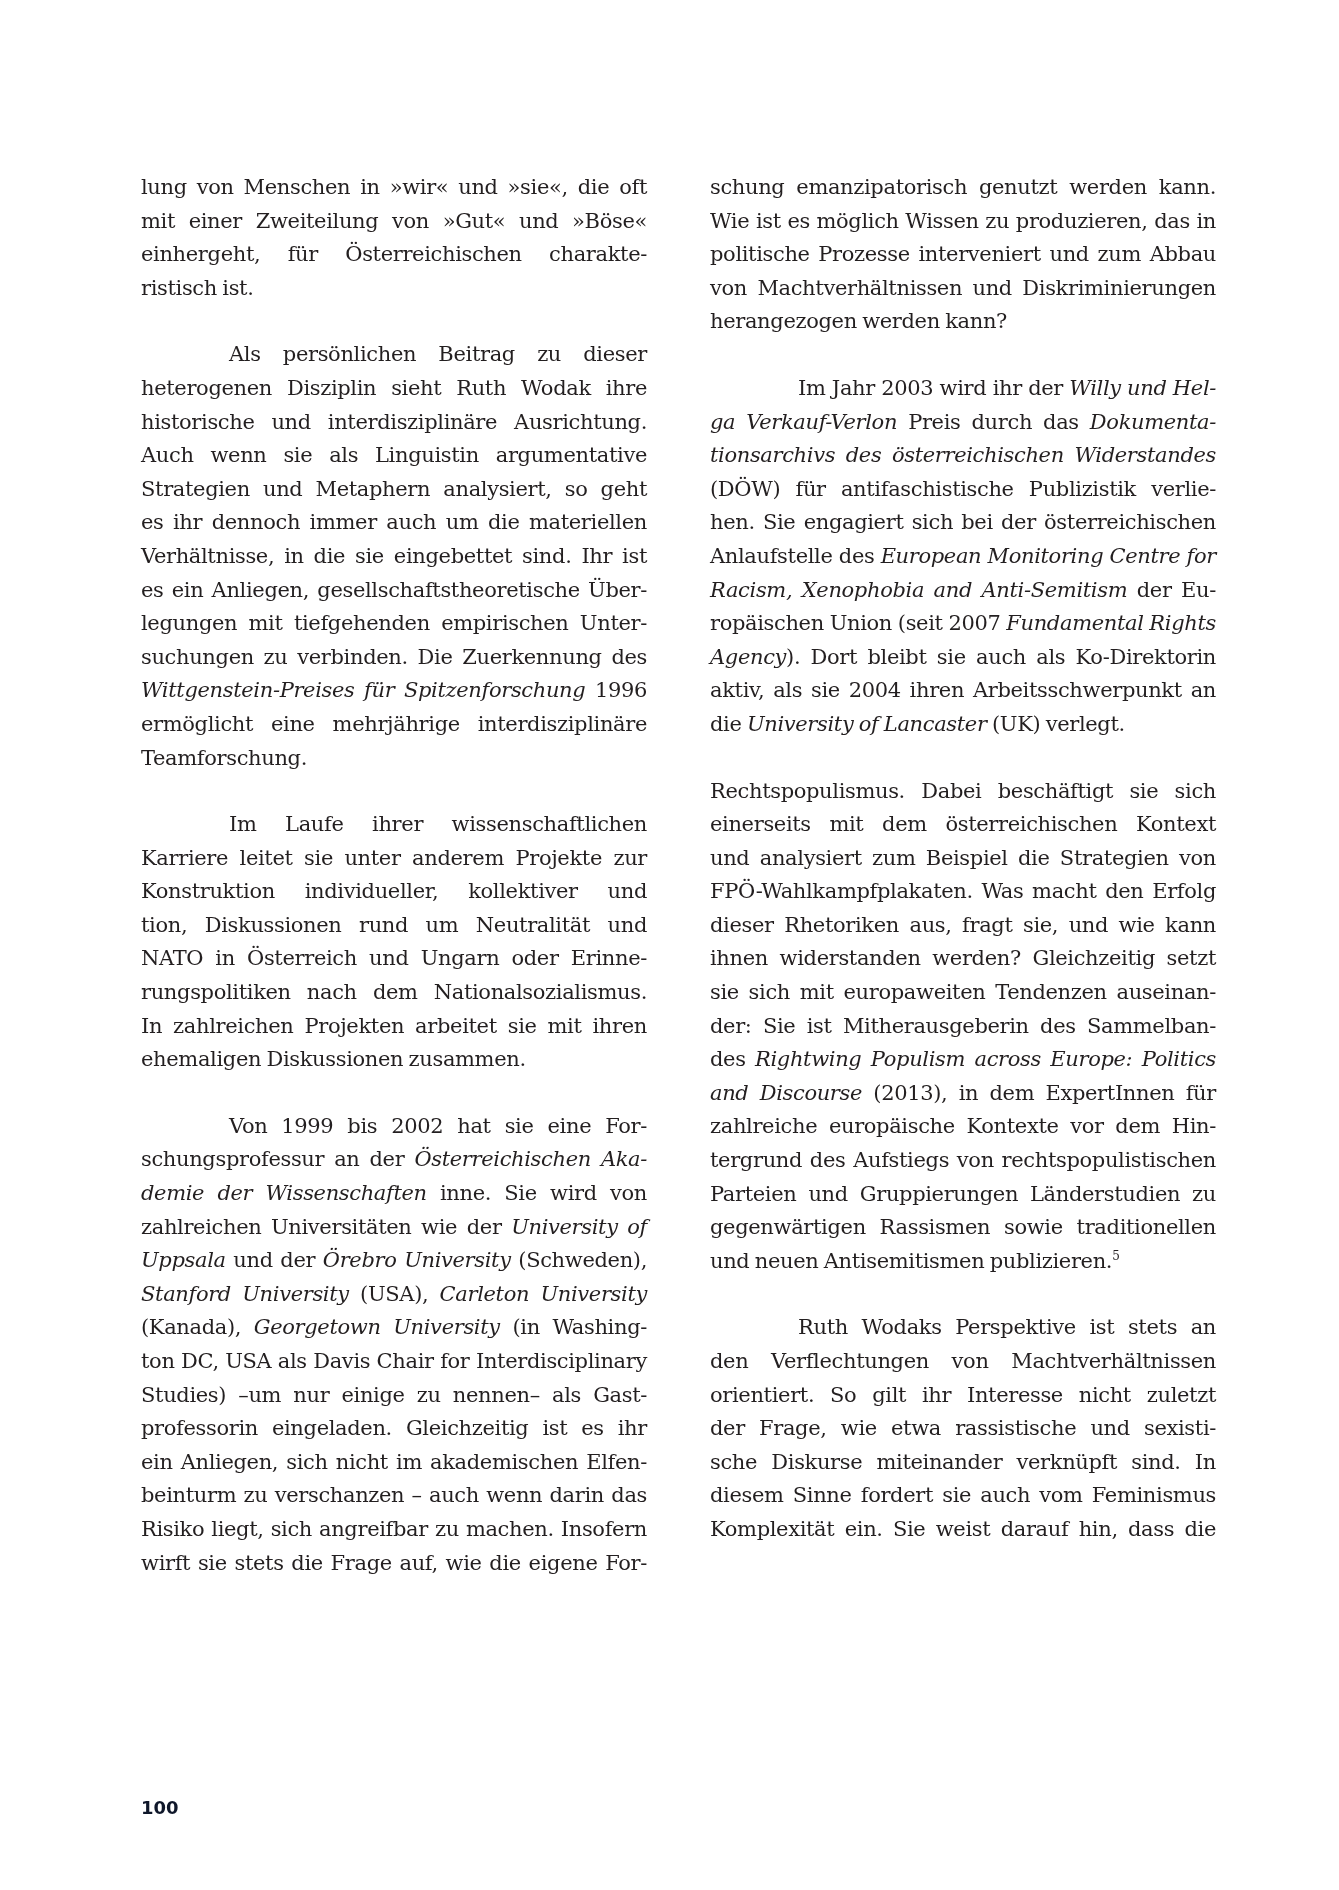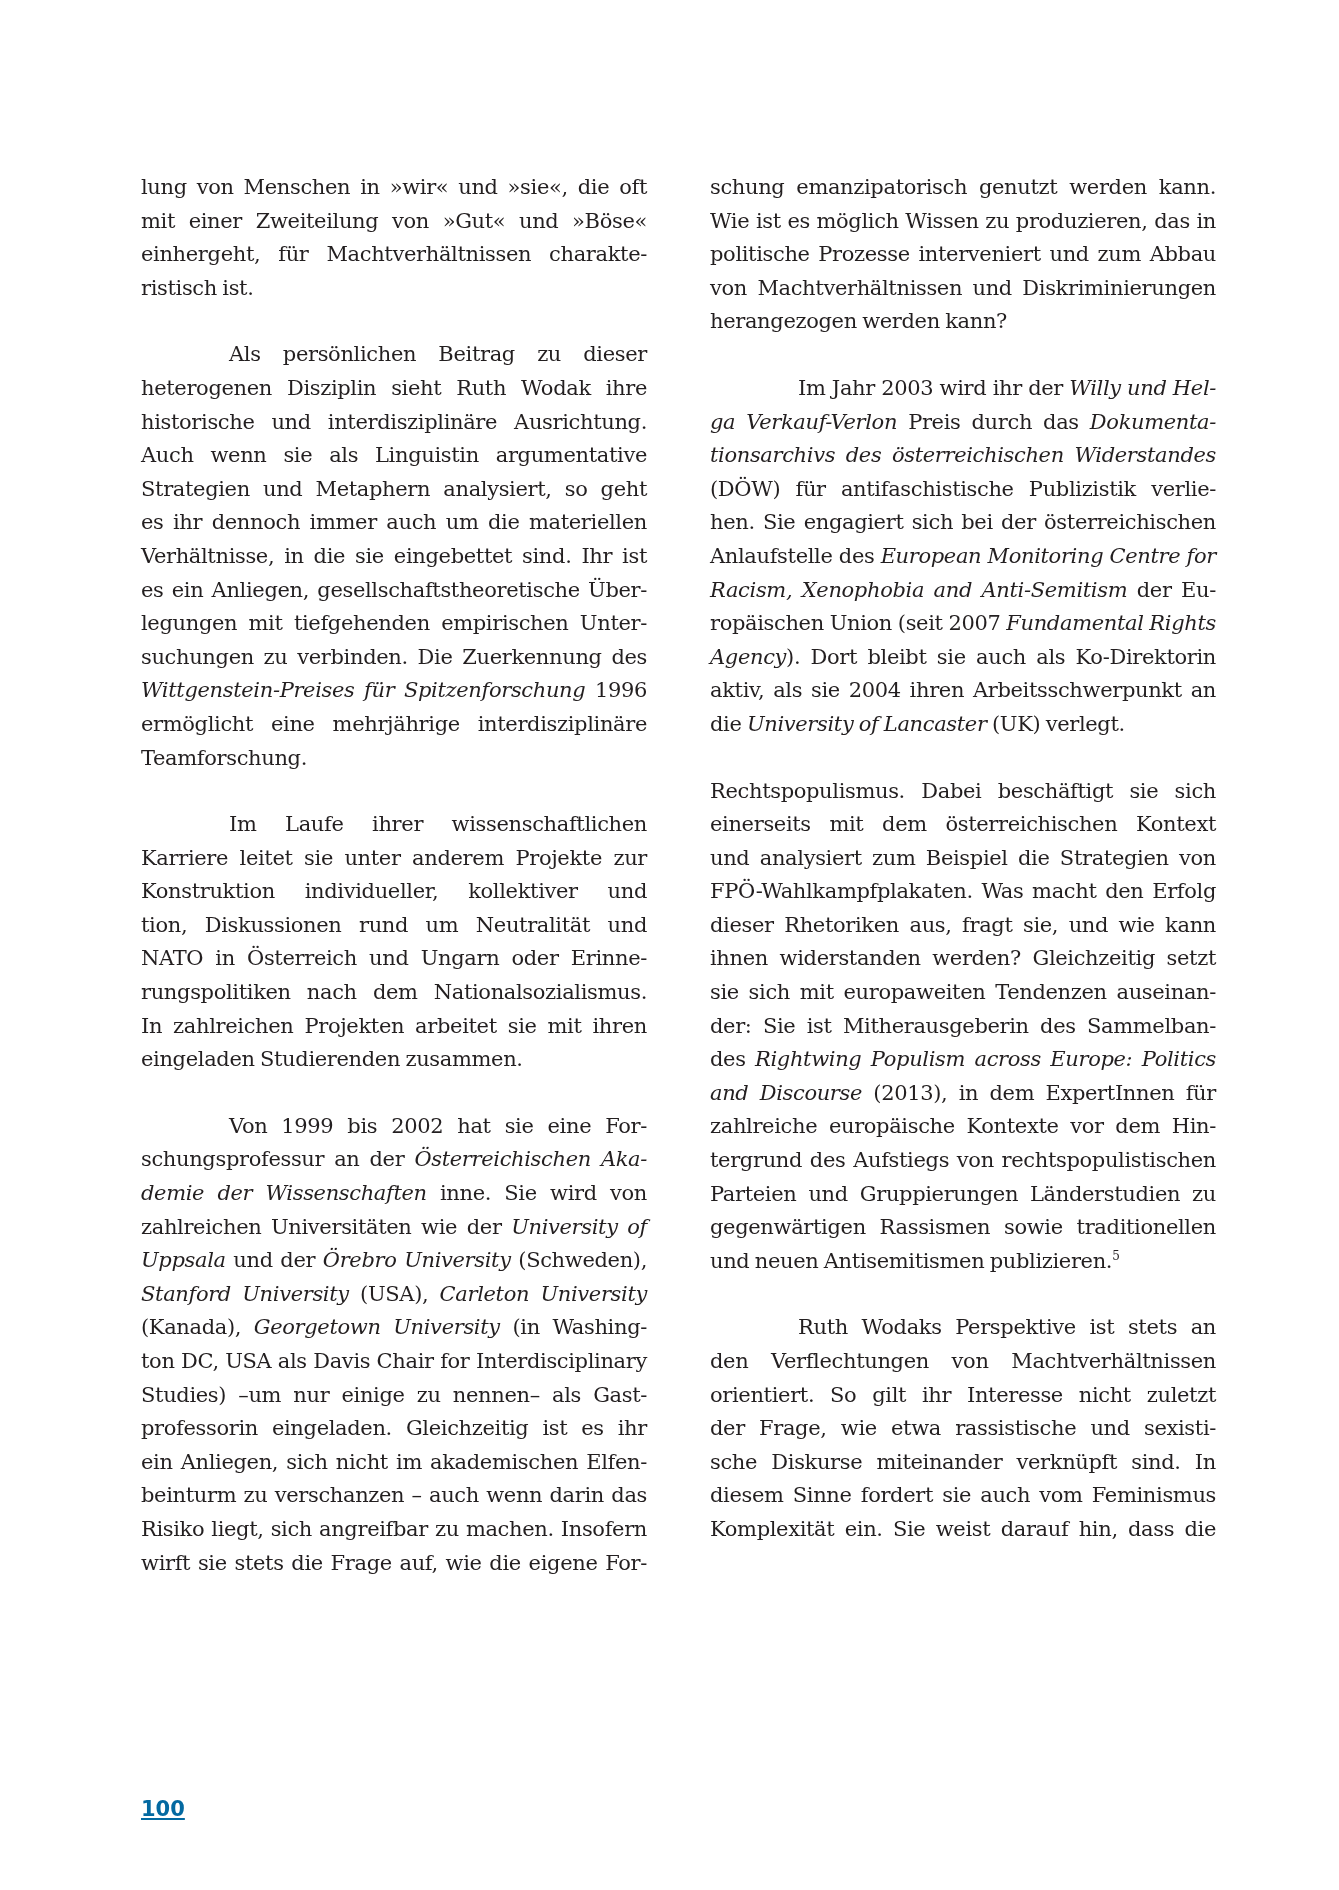--- a/index.html
+++ b/index.html
@@ -22,32 +22,32 @@
     letter-spacing: -0.35px;
     word-spacing: -1px;
   }
   .line.last { text-align-last: left; }
   .line.indent { padding-left: 88px; }
   .line i { font-style: italic; }
   .line sup { font-size: 12px; vertical-align: 8px; line-height: 0; }
   .page-number {
     position: absolute; left: 141px; top: 1797px;
     font-family: "DejaVu Sans", "Liberation Sans", sans-serif;
-    font-weight: bold; font-size: 21px; color: #0369a1; text-decoration: underline;
+    font-weight: bold; font-size: 18px; color: #0f172a;
   }
 </style>
 </head>
 <body>
 
 <div class="page">
   <div class="col col-left">
       <div class="para">
         <span class="line">lung von Menschen in »wir« und »sie«, die oft</span>
         <span class="line">mit einer Zweiteilung von »Gut« und »Böse«</span>
-        <span class="line">einhergeht, für Machtverhältnissen charakte-</span>
+        <span class="line">einhergeht, für Österreichischen charakte-</span>
         <span class="line last">ristisch ist.</span>
       </div>
       <div class="para">
         <span class="line indent">Als persönlichen Beitrag zu dieser</span>
         <span class="line">heterogenen Disziplin sieht Ruth Wodak ihre</span>
         <span class="line">historische und interdisziplinäre Ausrichtung.</span>
         <span class="line">Auch wenn sie als Linguistin argumentative</span>
         <span class="line">Strategien und Metaphern analysiert, so geht</span>
         <span class="line">es ihr dennoch immer auch um die materiellen</span>
         <span class="line">Verhältnisse, in die sie eingebettet sind. Ihr ist</span>
@@ -59,21 +59,21 @@
         <span class="line last">Teamforschung.</span>
       </div>
       <div class="para">
         <span class="line indent">Im Laufe ihrer wissenschaftlichen</span>
         <span class="line">Karriere leitet sie unter anderem Projekte zur</span>
         <span class="line">Konstruktion individueller, kollektiver und</span>
         <span class="line">tion, Diskussionen rund um Neutralität und</span>
         <span class="line">NATO in Österreich und Ungarn oder Erinne-</span>
         <span class="line">rungspolitiken nach dem Nationalsozialismus.</span>
         <span class="line">In zahlreichen Projekten arbeitet sie mit ihren</span>
-        <span class="line last">eingeladen Studierenden zusammen.</span>
+        <span class="line last">ehemaligen Diskussionen zusammen.</span>
       </div>
       <div class="para">
         <span class="line indent">Von 1999 bis 2002 hat sie eine For-</span>
         <span class="line">schungsprofessur an der <i>Österreichischen Aka-</i></span>
         <span class="line"><i>demie der Wissenschaften</i> inne. Sie wird von</span>
         <span class="line">zahlreichen Universitäten wie der <i>University of</i></span>
         <span class="line"><i>Uppsala</i> und der <i>Örebro University</i> (Schweden),</span>
         <span class="line"><i>Stanford University</i> (USA), <i>Carleton University</i></span>
         <span class="line">(Kanada), <i>Georgetown University</i> (in Washing-</span>
         <span class="line">ton DC, USA als Davis Chair for Interdisciplinary</span>

